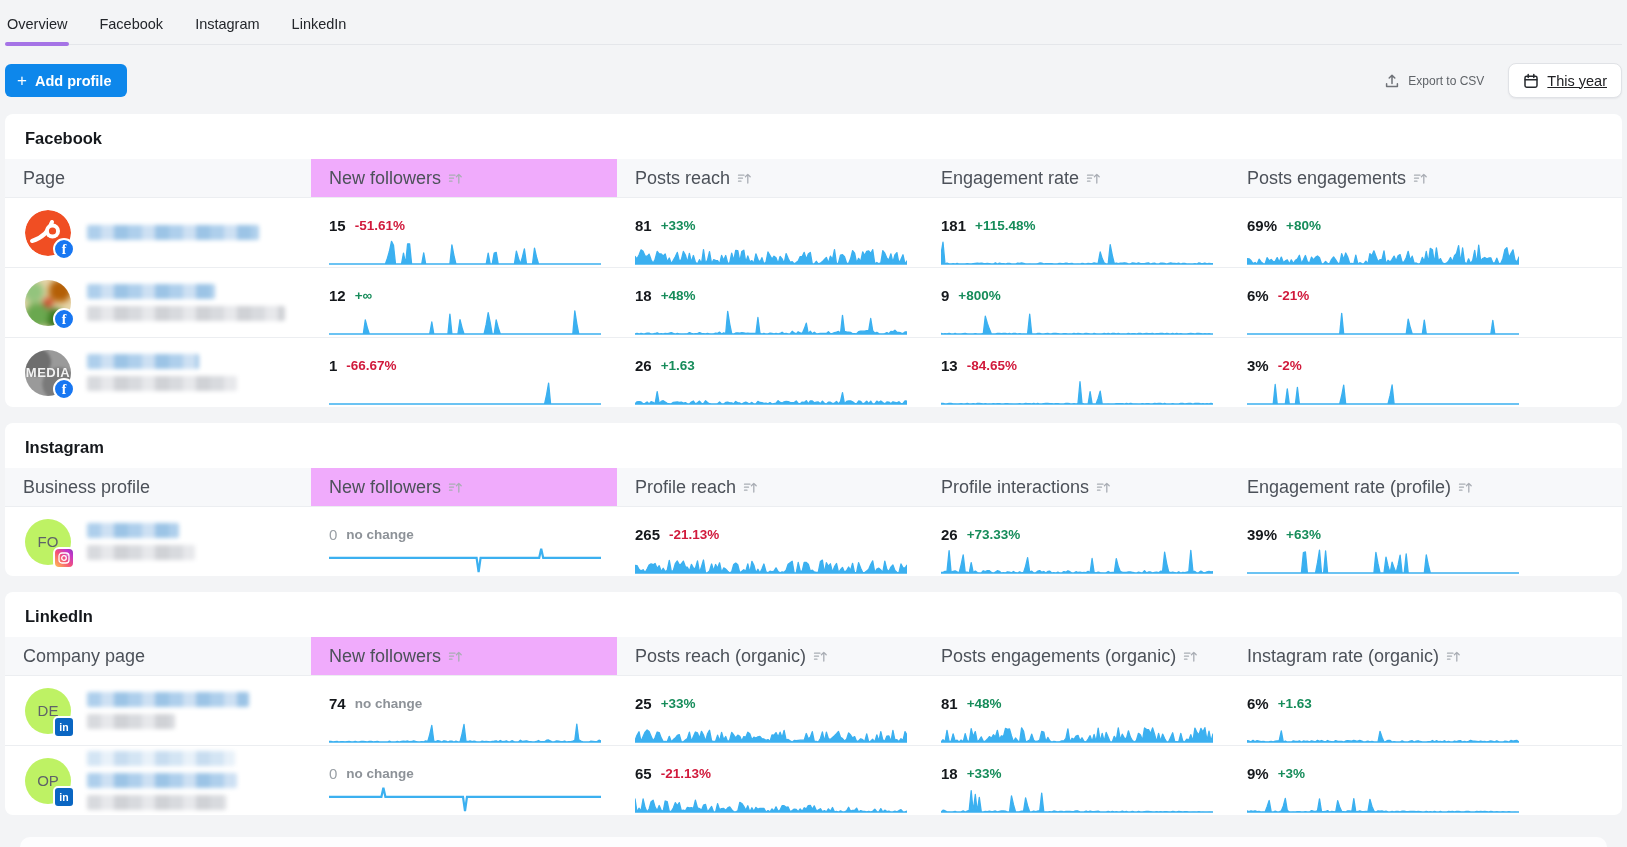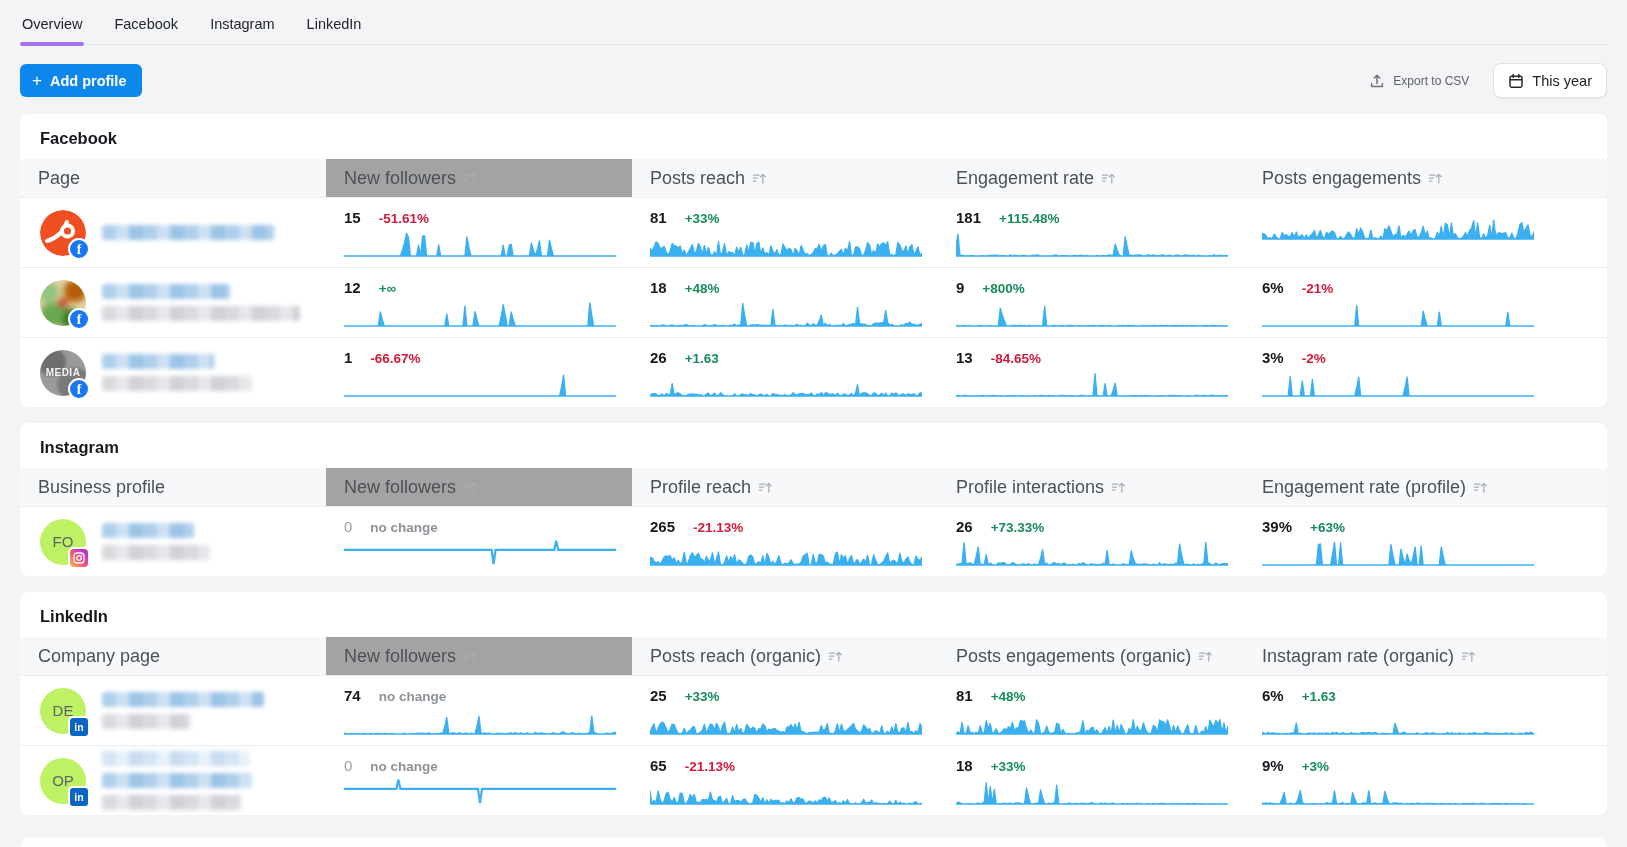--- a/index.html
+++ b/index.html
@@ -1,51 +1,51 @@
 <!DOCTYPE html>
 <html style="--accent: #a573e6; --blue: #0d87eb; --green: #168c5a; --red: #d11a3c;"><head>
 <meta charset="utf-8">
 <style>
   * { box-sizing: border-box; margin: 0; padding: 0; }
   html,body { width:1627px; height:847px; }
   body {
     font-family: "Liberation Sans", "DejaVu Sans", sans-serif;
     background:#f3f4f6; color:#15181c; overflow:hidden;
   }
-  .page { position:relative; width:1627px; height:847px; padding:0 20px; }
+  .page { position:relative; width:1627px; height:847px; padding:0 5px; }
 
   
   .tab-bar { border-bottom:1px solid #e4e6ea; }
   .tabs { display:flex; gap:28px; }
   .tab { position:relative; padding:16px 2px 12px; font-size:14.5px; color:#23262b; cursor:pointer; }
   .tab.active { font-weight:400; }
   .tab.active::after { content:""; position:absolute; left:0; right:0; bottom:-2px; height:4px; border-radius:3px; background:var(--accent); }
 
   
   .toolbar { margin-top:18px; display:flex; justify-content:space-between; align-items:center; }
   .btn-primary { display:inline-flex; align-items:center; gap:8px; height:33px; padding:0 16px 0 12px;
     background:var(--blue); color:#fff; border:none; border-radius:6px; font-size:14.5px; font-weight:700; cursor:pointer;
     font-family:inherit; }
   .btn-primary .plus { font-size:17px; font-weight:400; line-height:1; }
   .toolbar-right { display:flex; align-items:center; gap:24px; }
   .btn-ghost { display:inline-flex; align-items:center; gap:8px; background:none; border:none; color:#5f6368;
     font-size:12px; cursor:pointer; font-family:inherit; }
   .btn-outline { display:inline-flex; align-items:center; gap:8px; height:35px; padding:0 14px; background:#fff;
     border:1px solid #e0e2e6; border-radius:8px; font-size:14.5px; color:#202124; cursor:pointer;
-    box-shadow:0 1px 2px rgba(16,24,40,.06); font-family:inherit; }
+    box-shadow:0 1px 2px rgba(16,24,40,.06); font-family:inherit;text-decoration:underline; }
 
   
   main { display:block; }
   .card { background:#fff; border-radius:8px; margin-top:16px; overflow:hidden; }
   .card-title { padding:15px 20px 11px; font-size:16.5px; font-weight:700; color:#15181c; }
 
   .thead, .trow { display:grid; grid-template-columns:306px 306px 306px 306px 1fr; }
   .thead { background:#f7f8fa; }
   .th { display:flex; align-items:center; gap:7px; height:38px; padding:0 18px; font-size:18px; color:#4c5159; }
-  .th.sorted { background:#a3a3a3; }
+  .th.sorted { background:#f0abfc; }
   .th .sort-ic { flex:none; margin-top:1px; }
   .trow { border-top:1px solid #eceef1; height:70px; cursor:pointer; }
   .trow:first-of-type { border-top:none; }
 
   
   .entity-cell { display:flex; align-items:center; gap:16px; padding:0 18px 0 20px; }
   .avatar { position:relative; flex:none; width:46px; height:46px; border-radius:50%; }
   .av-img { position:absolute; inset:0; border-radius:50%; overflow:hidden; }
   .av-img > .fill { width:100%; height:100%; transform:scale(1.2); }
   .av-color .fill { background:
@@ -53,37 +53,37 @@
       radial-gradient(circle at 62% 78%, #38761d 0 18%, transparent 19%),
       radial-gradient(circle at 72% 28%, #b45f06 0 20%, transparent 21%),
       radial-gradient(circle at 24% 30%, #93c47d 0 18%, transparent 19%),
       radial-gradient(circle at 50% 50%, #cc4125 0 12%, transparent 13%),
       #e6d5a8; filter:blur(2.5px); }
   .av-gray .fill { background:
       radial-gradient(circle at 30% 30%, #6e6e6e 0 25%, transparent 26%),
       radial-gradient(circle at 70% 70%, #7a7a7a 0 30%, transparent 31%),
       #9a9a9a; filter:blur(1.5px); }
   .av-label { position:absolute; inset:0; display:flex; align-items:center; justify-content:center;
-      color:#f2f2f2; font-size:10px; font-weight:700; letter-spacing:.5px; }
+      color:#f2f2f2; font-size:13px; font-weight:700; letter-spacing:.5px; }
   .av-init { background:#bef264; display:flex; align-items:center; justify-content:center;
       font-size:15px; color:#5f6368; border-radius:50%; width:100%; height:100%; }
   .badge { position:absolute; right:-4px; bottom:-4px; width:22px; height:22px; border:2.5px solid #fff;
       display:flex; align-items:center; justify-content:center; color:#fff; }
   .badge-fb { background:#1877f2; border-radius:50%; font-size:14px; font-weight:700; font-family:"Liberation Serif", serif; padding-top:3px; }
   .badge-ig { background:linear-gradient(45deg,#ffc251 0%,#f55376 45%,#c536c9 78%,#8a3ab9 100%); border-radius:6px; }
   .badge-li { background:#0a66c2; border-radius:5px; font-size:10.5px; font-weight:700; }
   .names { display:flex; flex-direction:column; gap:7px; }
   .nline { height:15px; border-radius:2px; filter:blur(2px); }
   .nline.blue { background:repeating-linear-gradient(90deg,#aecfec 0 14px,#cde0f3 14px 27px,#9cc4e6 27px 41px); }
   .nline.pale { background:repeating-linear-gradient(90deg,#d4e5f4 0 14px,#e8f1f9 14px 27px,#c8ddf0 27px 41px); }
   .nline.gray { background:repeating-linear-gradient(90deg,#d8dade 0 14px,#e7e8eb 14px 27px,#d0d2d6 27px 41px); }
 
   
   .mcell { padding:11px 18px 0; }
-  .mhead { display:flex; align-items:flex-end; gap:18px; }
+  .mhead { display:flex; align-items:center; gap:9px;margin-top:8px; }
   .val { font-size:15px; font-weight:700; color:#15181c; }
   .val.muted { color:#9aa0a6; font-weight:400; }
   .chg { font-size:13.5px;font-weight:bold; }
   .chg.up { color:var(--green); }
   .chg.down { color:var(--red); }
   .chg.none { color:#8d9298; }
   .spark { display:block; margin-top:3px; }
 
   .bottom-strip { position:absolute; left:20px; right:20px; bottom:0; height:10px; background:#fdfdfe; border-radius:10px 10px 0 0; }
 </style>
@@ -204,20 +204,24 @@
           <div class="mcell">
             <div class="mhead">
               <span class="val">181</span>
               <span class="chg up">+115.48%</span>
             </div>
             <svg class="spark" width="272" height="28" viewBox="0 0 272 28">
               <path d="M0 27 L0.0 17.2 L2.0 5.2 L4.0 27.0 L6.0 26.0 L8.1 26.8 L10.1 26.9 L12.1 26.7 L14.1 27.0 L16.1 26.3 L18.1 27.0 L20.1 27.0 L22.2 27.0 L24.2 26.9 L26.2 26.6 L28.2 26.8 L30.2 27.0 L32.2 26.7 L34.3 26.4 L36.3 26.2 L38.3 26.5 L40.3 26.1 L42.3 26.5 L44.3 26.6 L46.3 26.5 L48.4 26.7 L50.4 26.9 L52.4 27.0 L54.4 25.9 L56.4 27.0 L58.4 26.1 L60.4 26.7 L62.5 26.6 L64.5 27.0 L66.5 26.3 L68.5 26.5 L70.5 27.0 L72.5 26.9 L74.5 27.0 L76.6 26.1 L78.6 26.4 L80.6 26.0 L82.6 26.4 L84.6 26.9 L86.6 26.9 L88.7 26.8 L90.7 26.9 L92.7 26.9 L94.7 26.9 L96.7 26.6 L98.7 26.0 L100.7 26.2 L102.8 26.9 L104.8 26.7 L106.8 26.7 L108.8 26.6 L110.8 26.7 L112.8 27.0 L114.8 26.9 L116.9 26.7 L118.9 26.3 L120.9 26.7 L122.9 26.7 L124.9 26.2 L126.9 26.5 L128.9 26.7 L131.0 26.3 L133.0 27.0 L135.0 27.0 L137.0 26.8 L139.0 27.0 L141.0 26.4 L143.1 26.7 L145.1 26.8 L147.1 26.5 L149.1 26.7 L151.1 26.7 L153.1 25.9 L155.1 26.4 L157.2 26.1 L159.2 15.0 L161.2 21.6 L163.2 25.9 L165.2 27.0 L167.2 26.7 L169.2 7.7 L171.3 18.3 L173.3 26.7 L175.3 26.0 L177.3 26.7 L179.3 26.1 L181.3 26.2 L183.3 25.8 L185.4 26.1 L187.4 26.9 L189.4 26.8 L191.4 25.9 L193.4 26.2 L195.4 26.6 L197.5 25.9 L199.5 26.6 L201.5 26.6 L203.5 26.6 L205.5 26.2 L207.5 25.9 L209.5 27.0 L211.6 26.3 L213.6 26.1 L215.6 27.0 L217.6 27.0 L219.6 26.2 L221.6 26.2 L223.6 26.3 L225.7 27.0 L227.7 26.3 L229.7 26.0 L231.7 26.5 L233.7 26.4 L235.7 26.7 L237.7 26.2 L239.8 27.0 L241.8 26.3 L243.8 26.5 L245.8 26.9 L247.8 26.8 L249.8 26.9 L251.9 27.0 L253.9 26.7 L255.9 27.0 L257.9 25.9 L259.9 26.4 L261.9 26.7 L263.9 26.0 L266.0 26.8 L268.0 26.4 L270.0 26.6 L272.0 26.6 L272 27 Z" fill="#3bb0f0" stroke="#3bb0f0" stroke-width="1.3" stroke-linejoin="round"></path>
             </svg>
           </div>
           <div class="mcell">
+            <div class="mhead">
+              <span class="val">69%</span>
+              <span class="chg up">+80%</span>
+            </div>
             <svg class="spark" width="272" height="28" viewBox="0 0 272 28">
               <path d="M0 27 L0.0 21.6 L2.0 21.8 L4.0 23.6 L6.0 26.5 L8.1 25.5 L10.1 27.0 L12.1 22.2 L14.1 25.0 L16.1 26.6 L18.1 27.0 L20.1 20.7 L22.2 23.9 L24.2 22.5 L26.2 24.7 L28.2 24.4 L30.2 20.6 L32.2 25.3 L34.3 20.1 L36.3 25.5 L38.3 23.9 L40.3 22.9 L42.3 27.0 L44.3 22.9 L46.3 26.5 L48.4 23.3 L50.4 22.0 L52.4 18.3 L54.4 26.5 L56.4 22.8 L58.4 18.5 L60.4 24.6 L62.5 26.2 L64.5 20.2 L66.5 23.0 L68.5 20.4 L70.5 19.0 L72.5 20.7 L74.5 26.8 L76.6 26.8 L78.6 24.5 L80.6 26.4 L82.6 26.6 L84.6 22.4 L86.6 19.9 L88.7 22.9 L90.7 26.0 L92.7 26.7 L94.7 16.6 L96.7 22.4 L98.7 16.0 L100.7 20.0 L102.8 26.7 L104.8 26.5 L106.8 26.9 L108.8 18.1 L110.8 27.0 L112.8 25.7 L114.8 26.7 L116.9 26.8 L118.9 24.1 L120.9 27.0 L122.9 16.7 L124.9 18.8 L126.9 13.8 L128.9 19.2 L131.0 24.7 L133.0 22.6 L135.0 22.5 L137.0 13.9 L139.0 26.8 L141.0 23.3 L143.1 25.1 L145.1 22.3 L147.1 19.1 L149.1 24.0 L151.1 18.8 L153.1 17.6 L155.1 25.1 L157.2 24.8 L159.2 20.8 L161.2 14.3 L163.2 23.1 L165.2 19.2 L167.2 26.5 L169.2 26.0 L171.3 27.0 L173.3 26.4 L175.3 20.4 L177.3 24.6 L179.3 14.5 L181.3 25.5 L183.3 11.4 L185.4 12.7 L187.4 26.1 L189.4 10.9 L191.4 23.9 L193.4 21.6 L195.4 25.7 L197.5 26.9 L199.5 26.2 L201.5 24.2 L203.5 20.5 L205.5 24.7 L207.5 18.8 L209.5 16.5 L211.6 8.7 L213.6 25.6 L215.6 11.0 L217.6 25.3 L219.6 27.0 L221.6 21.8 L223.6 26.7 L225.7 23.3 L227.7 13.4 L229.7 26.6 L231.7 8.1 L233.7 24.1 L235.7 21.5 L237.7 20.5 L239.8 21.9 L241.8 21.0 L243.8 20.8 L245.8 25.9 L247.8 25.9 L249.8 21.2 L251.9 26.8 L253.9 26.2 L255.9 21.5 L257.9 12.6 L259.9 10.6 L261.9 20.6 L263.9 16.6 L266.0 12.9 L268.0 23.1 L270.0 24.9 L272.0 20.0 L272 27 Z" fill="#3bb0f0" stroke="#3bb0f0" stroke-width="1.3" stroke-linejoin="round"></path>
             </svg>
           </div>
         </div>
         <div class="trow">
           <div class="entity-cell">
             <div class="avatar">
               <div class="av-img av-color">
                 <div class="fill"></div>

